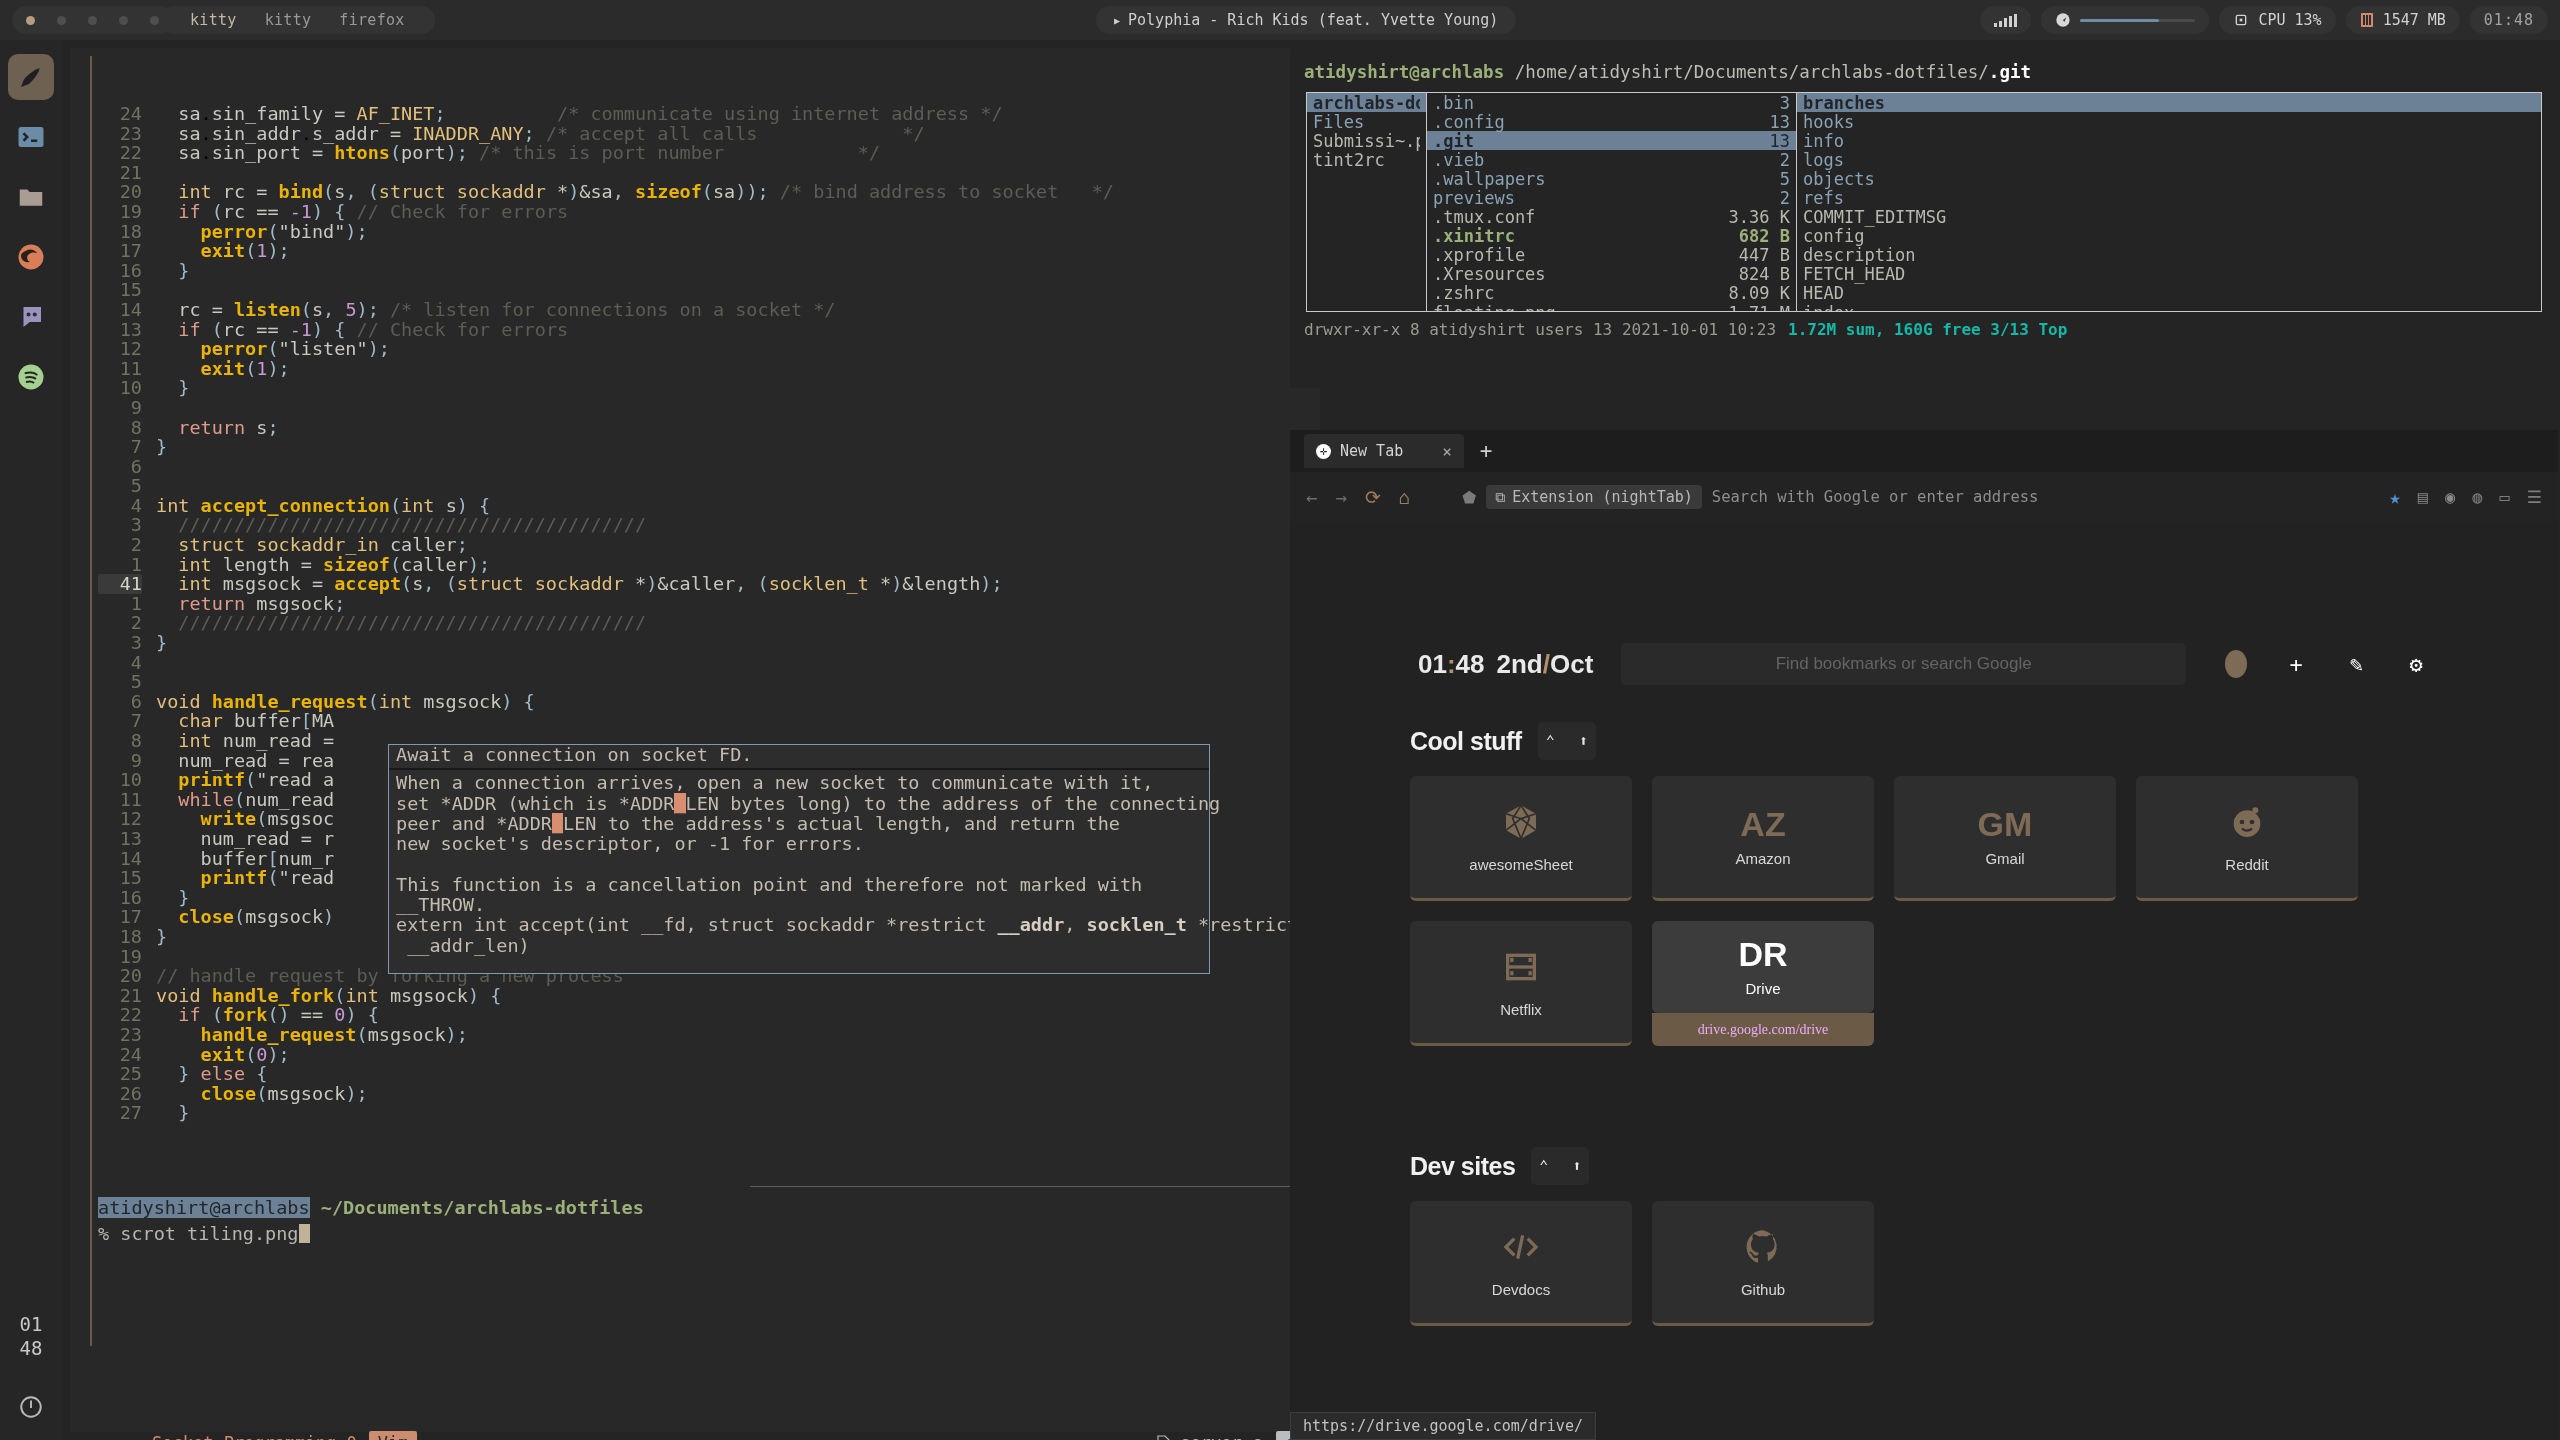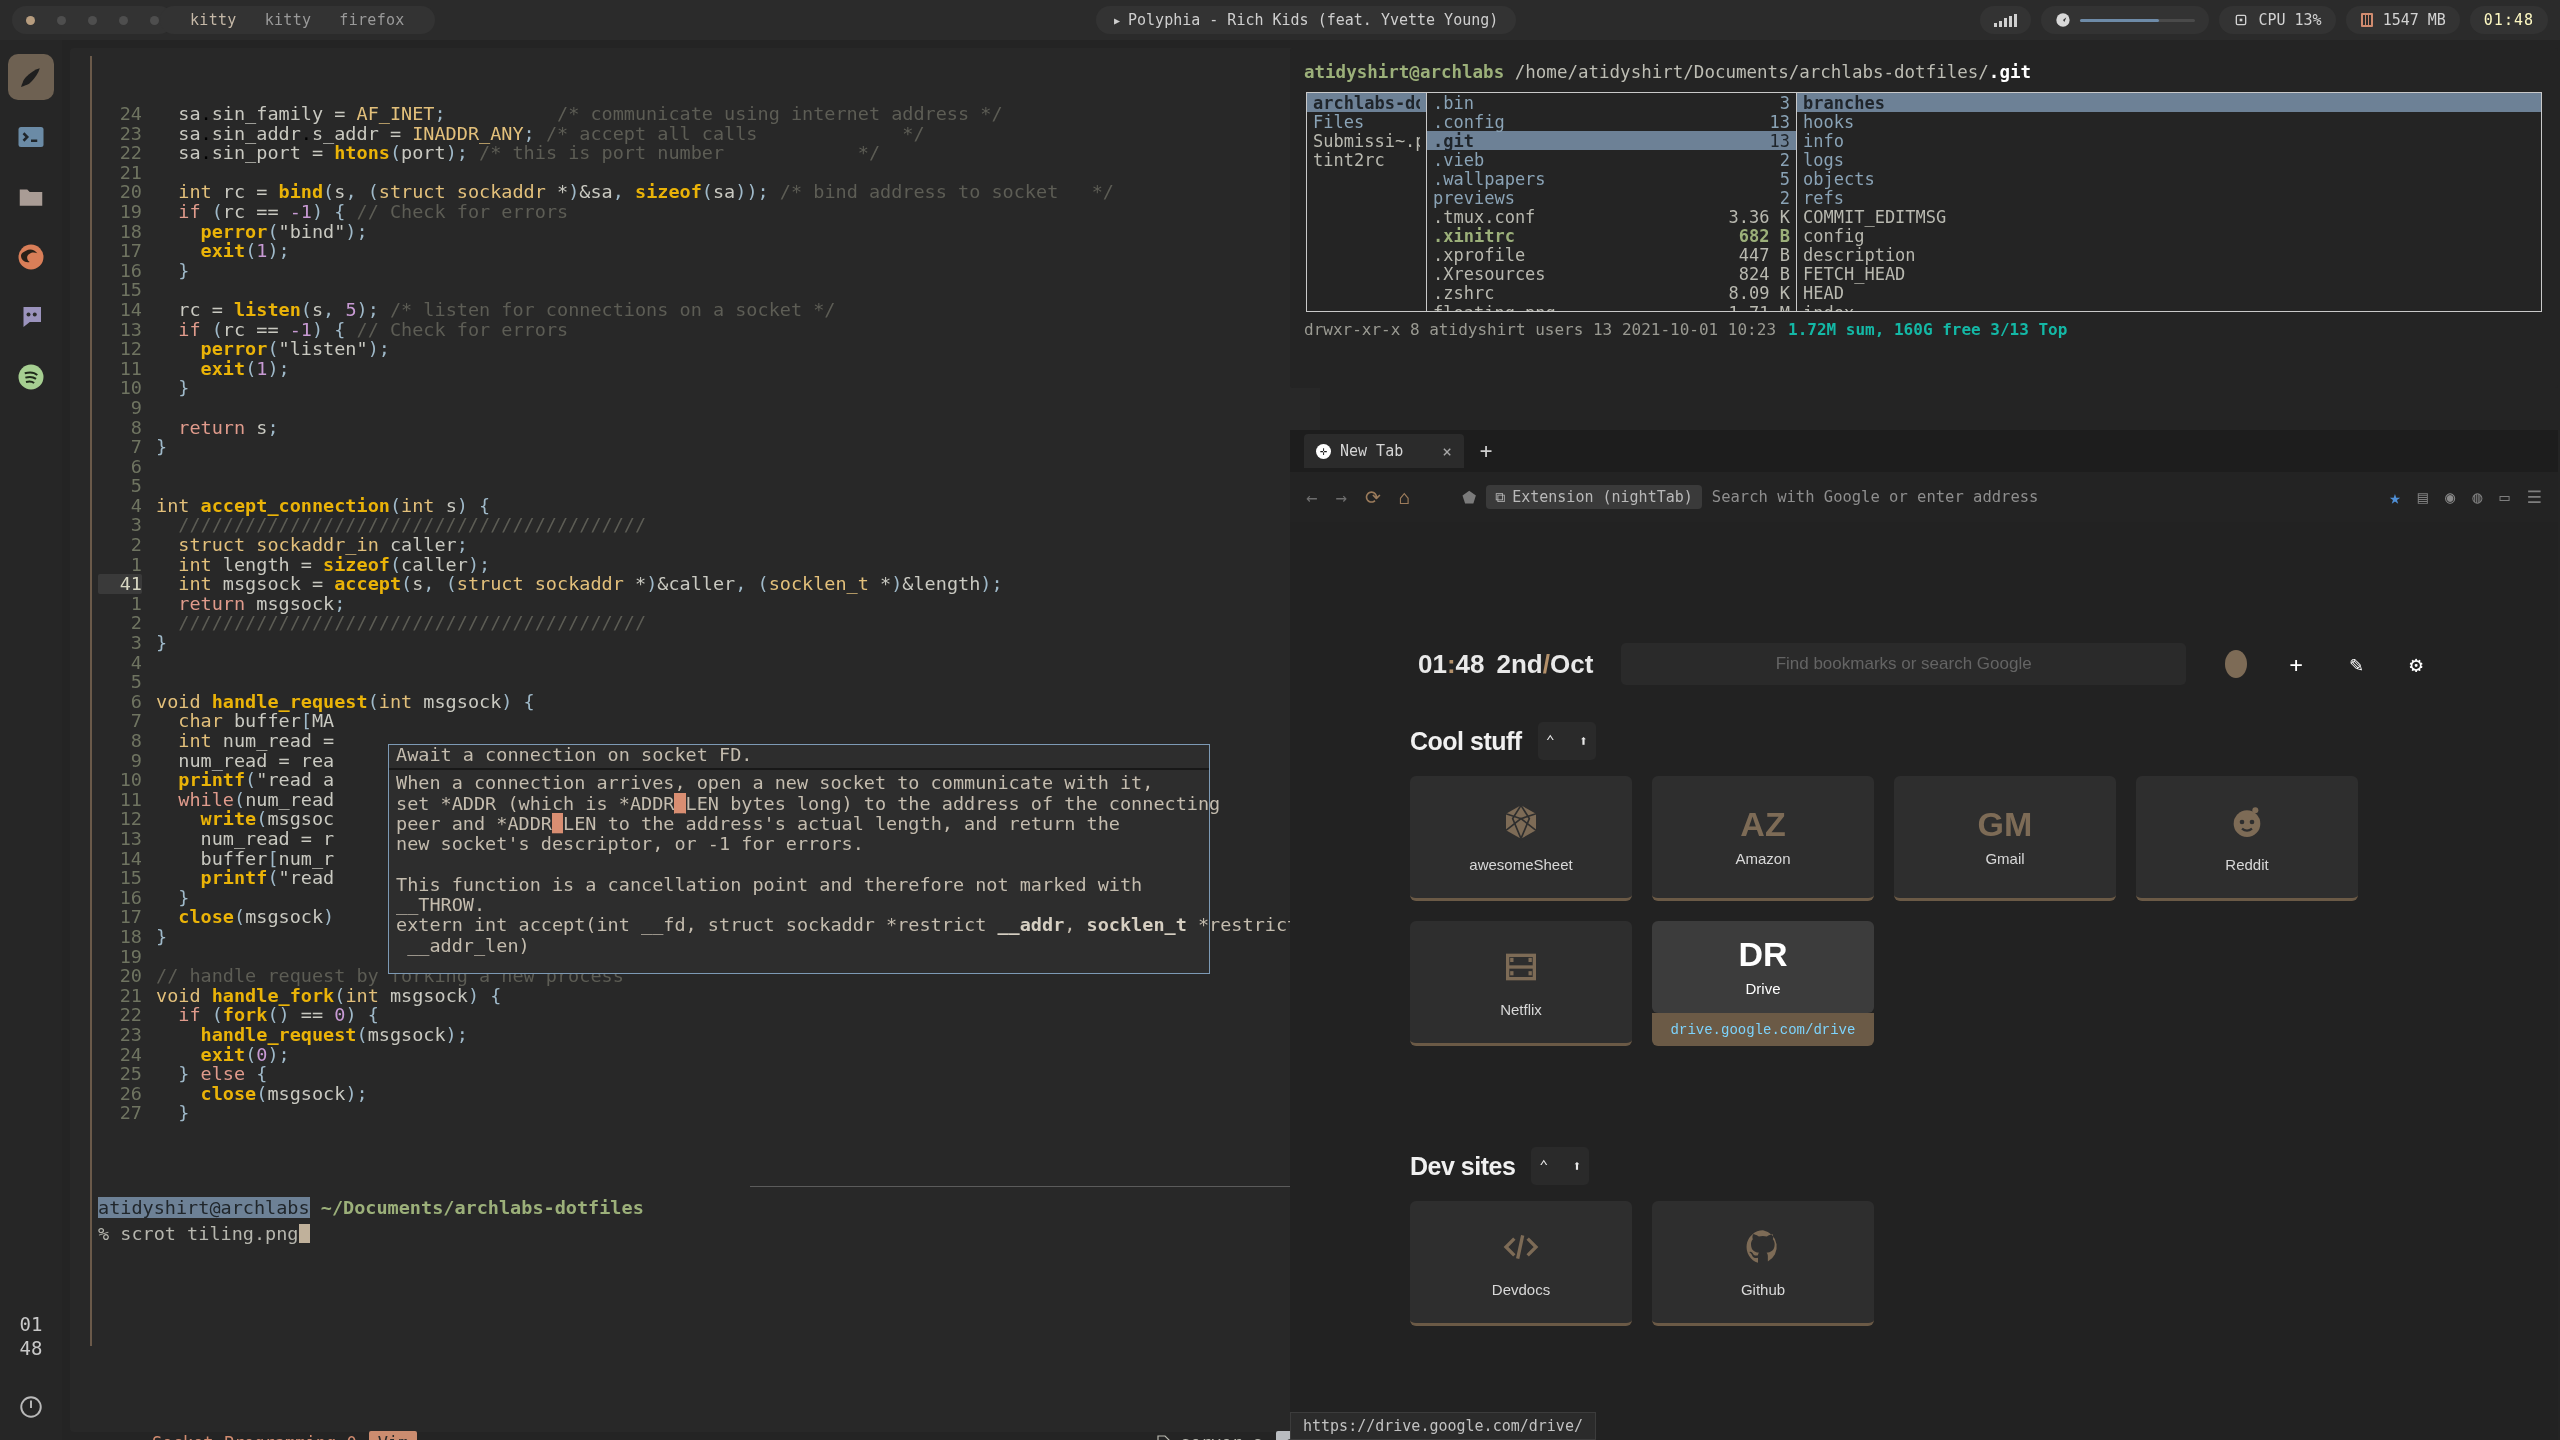--- a/index.html
+++ b/index.html
@@ -20,21 +20,21 @@
   #task-pill { position:absolute; left:160px; top:6px; padding:0 16px; gap:0; }
   .task-item { color:#9a9a9a; font-size:15px; padding:0 14px; letter-spacing:0.3px; }
   .task-item.first { color:#c6b9a8; }
   #music-pill { position:absolute; left:1096px; top:6px; padding:0 18px; }
   #music-pill .label { color:#cfcfcf; font-size:15px; }
   #music-pill .tri { color:#cfcfcf; font-size:10px; margin-right:8px; }
 
   #tray { position:absolute; right:12px; top:6px; display:flex; align-items:center; gap:10px; }
   .tray-pill { background:#333333; border-radius:14px; height:28px; display:flex; align-items:center; padding:0 14px; gap:9px; }
   .tray-pill .txt { color:#d2d2d2; font-size:15px; }
-  .tray-pill.clock .txt { color:#fef9c3; letter-spacing:1px; }
+  .tray-pill.clock .txt { color:#a3a3a3; letter-spacing:1px; }
   .bars { display:flex; align-items:flex-end; gap:2px; height:13px; }
   .bars i { display:block; width:3px; background:#cfcfcf; }
   .vol-slider { width:115px; height:3px; background:#4a4a4a; position:relative; border-radius:2px; }
   .vol-slider > span { position:absolute; left:0; top:0; height:3px; width:68%; background:#6e8ba8; border-radius:2px; }
 
   
   #dock { position:absolute; left:0; top:40px; width:62px; height:1400px; background:#262626; }
   .dock-btn { width:46px; height:46px; margin:14px auto 0 auto; border-radius:10px; display:flex; align-items:center; justify-content:center; }
   .dock-btn.sel { background:#6e6152; }
   .d-ico { width:30px; height:30px; display:block; }
@@ -152,21 +152,21 @@
   .nt-cards { display:flex; gap:20px; flex-wrap:wrap; }
   .nt-card { width:222px; height:125px; background:#2e2e2e; border-radius:6px; border-bottom:3px solid #6b5a46;
              display:flex; flex-direction:column; align-items:center; justify-content:center; gap:9px; position:relative; }
   .nt-card .ci { color:#7d6b56; font-size:34px; line-height:34px; font-weight:bold; font-family:"Liberation Sans", sans-serif; }
   .nt-card .cl { color:#d8d8d8; font-size:15px; font-family:"Liberation Sans", sans-serif; height:auto; }
   .nt-card.hover { background:#3c3c3c; height:92px; border-bottom:none; }
   .nt-card.hover .ci { color:#ffffff; }
   .nt-card.hover .cl { color:#ffffff; }
   .nt-card-url { position:absolute; left:0; top:92px; width:222px; height:33px; background:#6b5a46;
                  border-radius:0 0 6px 6px; display:flex; align-items:center; justify-content:center;
-                 color:#7dd3fc; font-size:14px; font-family:Liberation Mono, monospace; }
+                 color:#f0abfc; font-size:14px; font-family:Liberation Serif, serif; }
 
   #ff-statusbar { position:absolute; left:0; bottom:0; background:#2b2b2b; border:1px solid #3c3c3c;
                   padding:4px 12px; color:#c2c2c2; font-size:15px; }
 </style>
 </head>
 <body>
 
 <div id="root">
 
   <div id="topbar">

